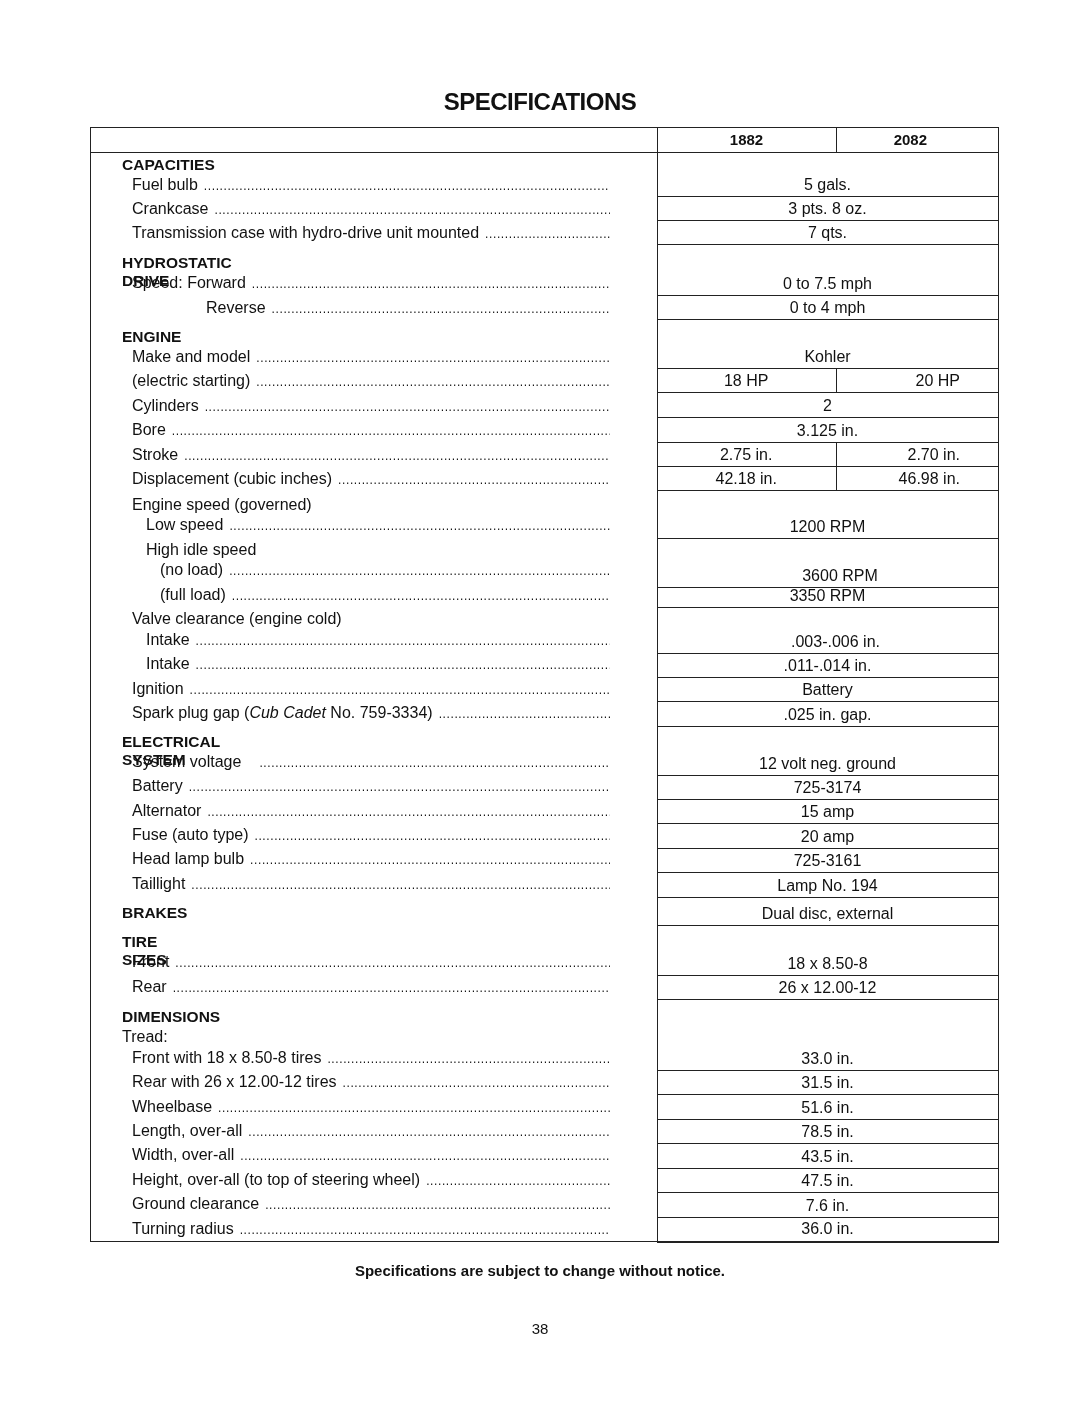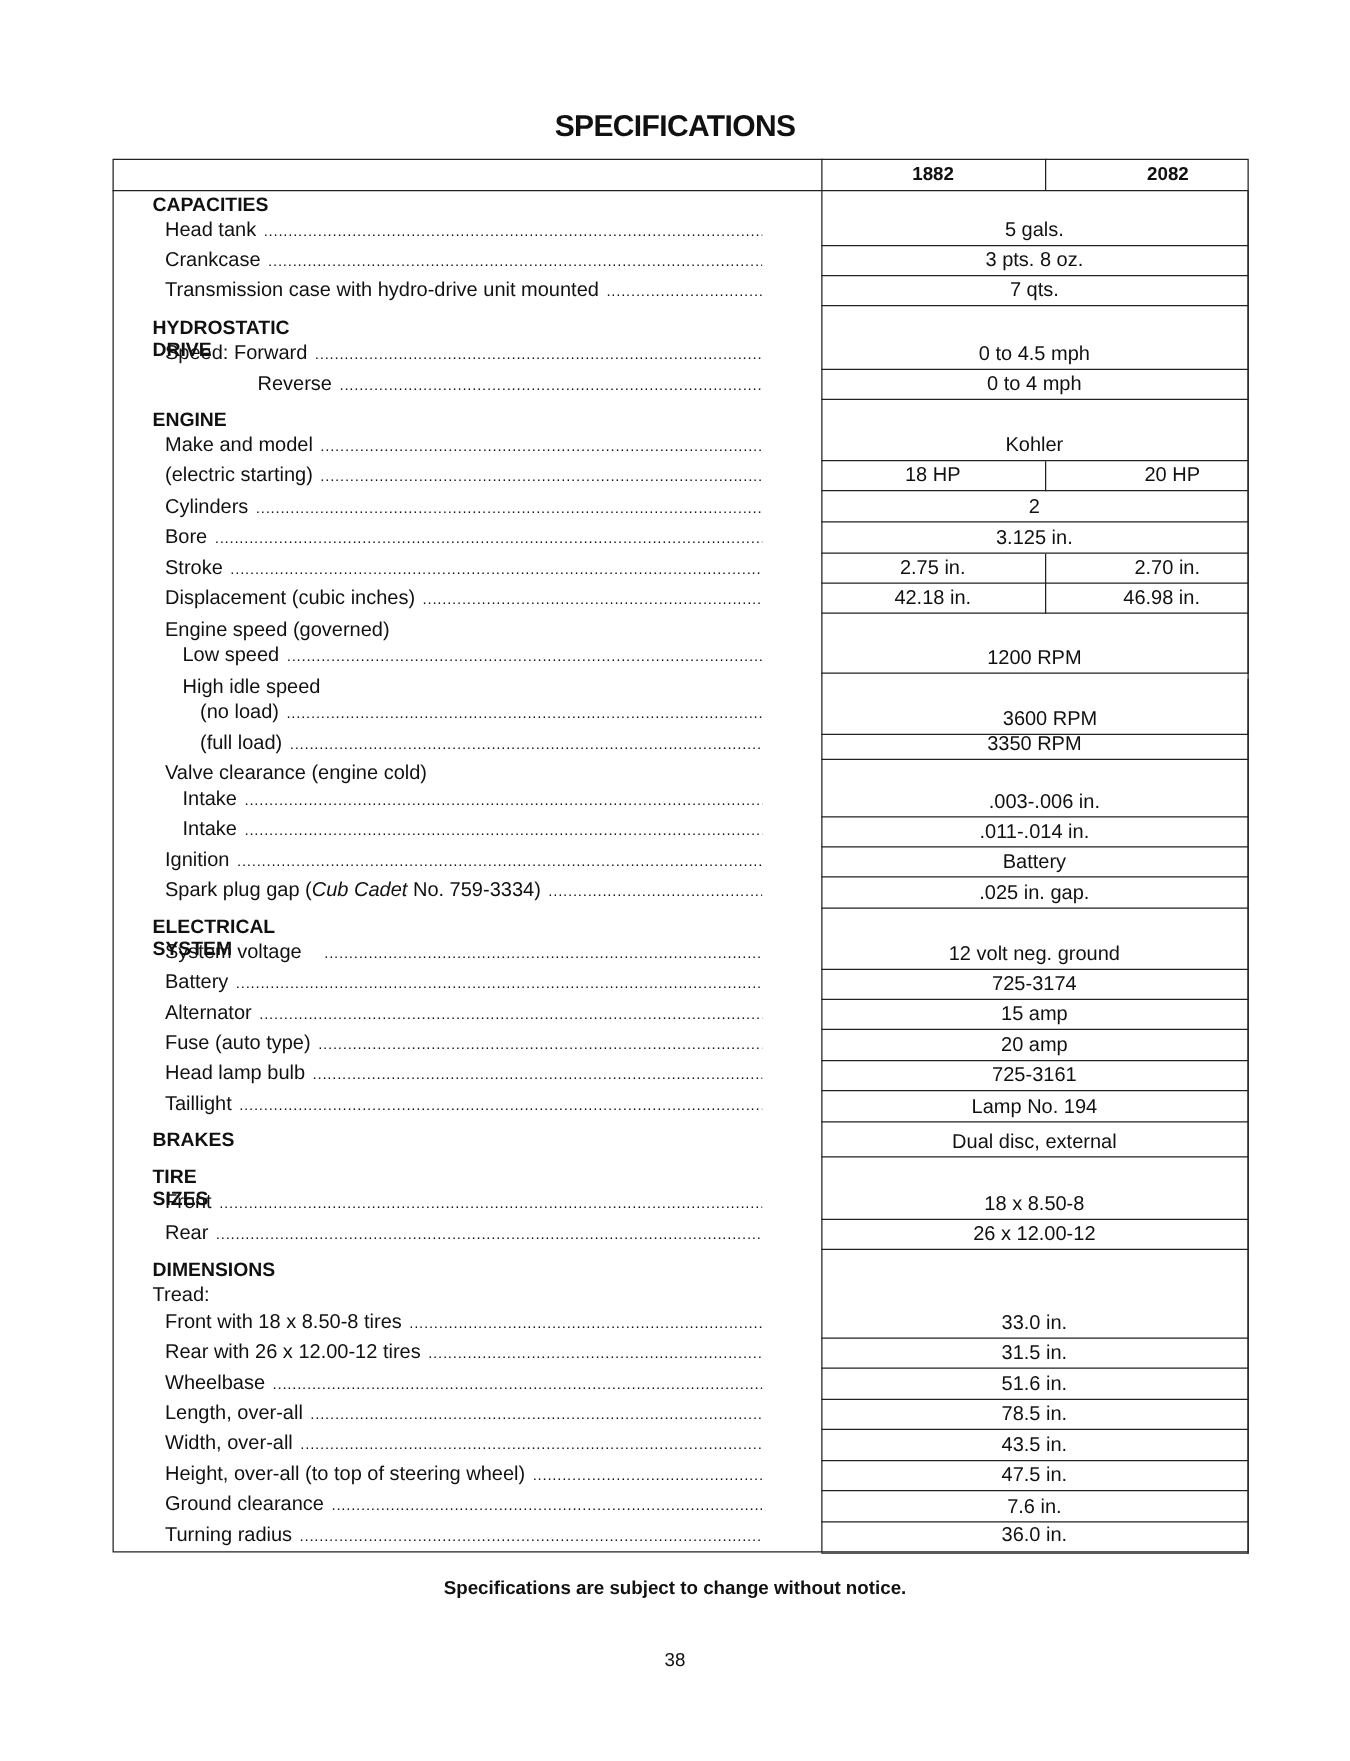--- a/index.html
+++ b/index.html
@@ -29,27 +29,27 @@
 <body>
 
 <div class="title">SPECIFICATIONS</div>
 
 <div class="frame"></div>
 <div class="hdr-line"></div>
 <div class="vline" style="left:657px;top:127px;height:1115px;"></div>
 <div class="vline" style="left:836px;top:127px;height:25px;"></div>
 <div style="position:absolute;left:657px;top:152px;width:342px;border-top:1.5px solid #222;"></div>
 <div class="hdrcell" style="left:657px;width:179px;">1882</div>
-<div class="hdrcell" style="left:836px;width:163px;justify-content:flex-end;padding-right:48px;box-sizing:border-box;">2082</div>
+<div class="hdrcell" style="left:836px;width:163px;justify-content:flex-end;padding-right:72px;box-sizing:border-box;">2082</div>
 
 <div style="position:absolute;left:0;top:0;">
 
   <div class="section" style="left:122px;top:156px;">CAPACITIES</div>
   <div class="row" style="left:132px;top:176px;width:478px;">
-      <span class="t">Head tank</span>
+      <span class="t">Fuel bulb</span>
       <span class="d"></span>
     </div>
   <div class="row" style="left:132px;top:200px;width:478px;">
       <span class="t">Crankcase</span>
       <span class="d"></span>
     </div>
   <div class="row" style="left:132px;top:224px;width:478px;">
       <span class="t">Transmission case with hydro-drive unit mounted</span>
       <span class="d"></span>
     </div>
@@ -201,21 +201,21 @@
       <span>5 gals.</span>
     </div>
   <div class="cell" style="top:197px;height:24px;">
       <span>3 pts. 8 oz.</span>
     </div>
   <div class="cell" style="top:221px;height:24px;">
       <span>7 qts.</span>
     </div>
 
   <div class="cell" style="top:245px;height:51px;">
-      <span>0 to 4.5 mph</span>
+      <span>0 to 7.5 mph</span>
     </div>
   <div class="cell" style="top:296px;height:24px;">
       <span>0 to 4 mph</span>
     </div>
 
   <div class="cell" style="top:320px;height:49px;">
       <span>Kohler</span>
     </div>
   <div class="cell split" style="top:369px;height:24px;">
       <span class="a">18 HP</span>

